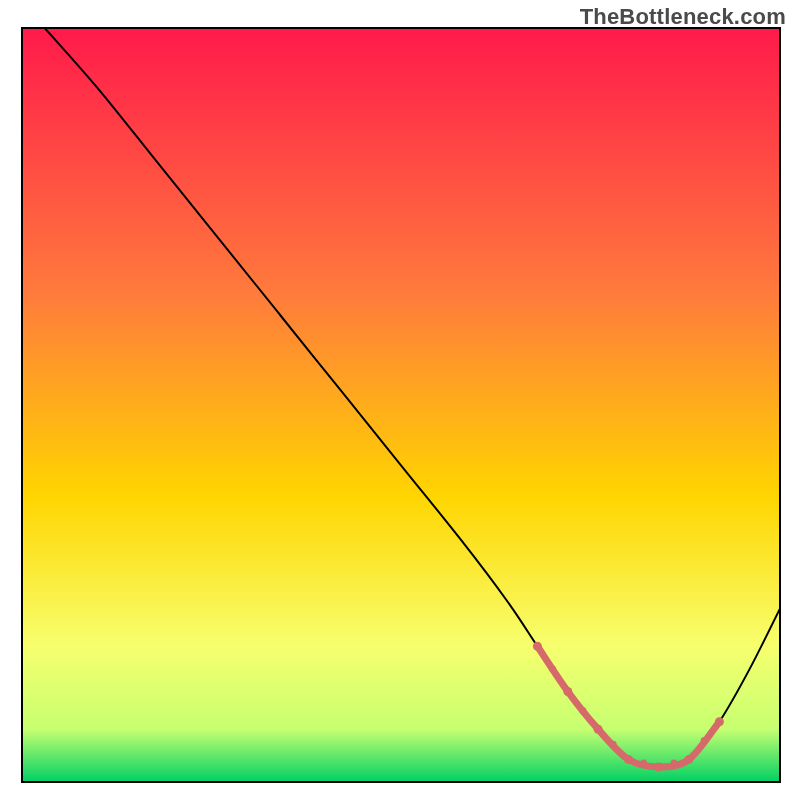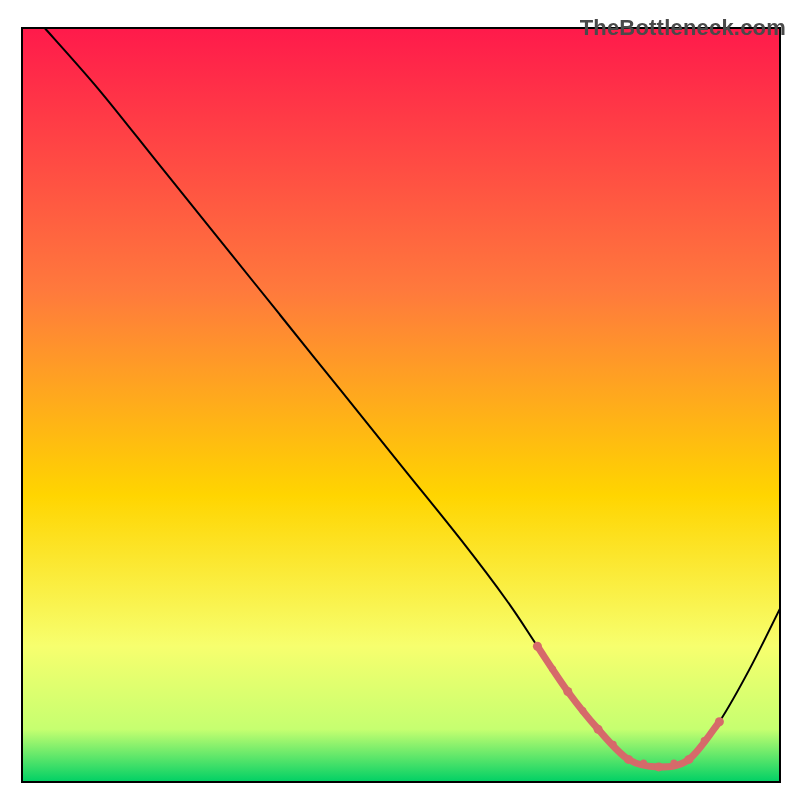--- a/index.html
+++ b/index.html
@@ -18,21 +18,20 @@
   }
   .watermark {
     position: absolute;
     top: 4px;
     right: 14px;
     font-size: 22px;
     font-weight: 600;
     color: #4a4a4a;
     letter-spacing: 0.2px;
     user-select: none;
-    margin-top: 11px;
   }
   svg {
     position: absolute;
     left: 0;
     top: 0;
   }
 </style>
 </head>
 <body>
 

